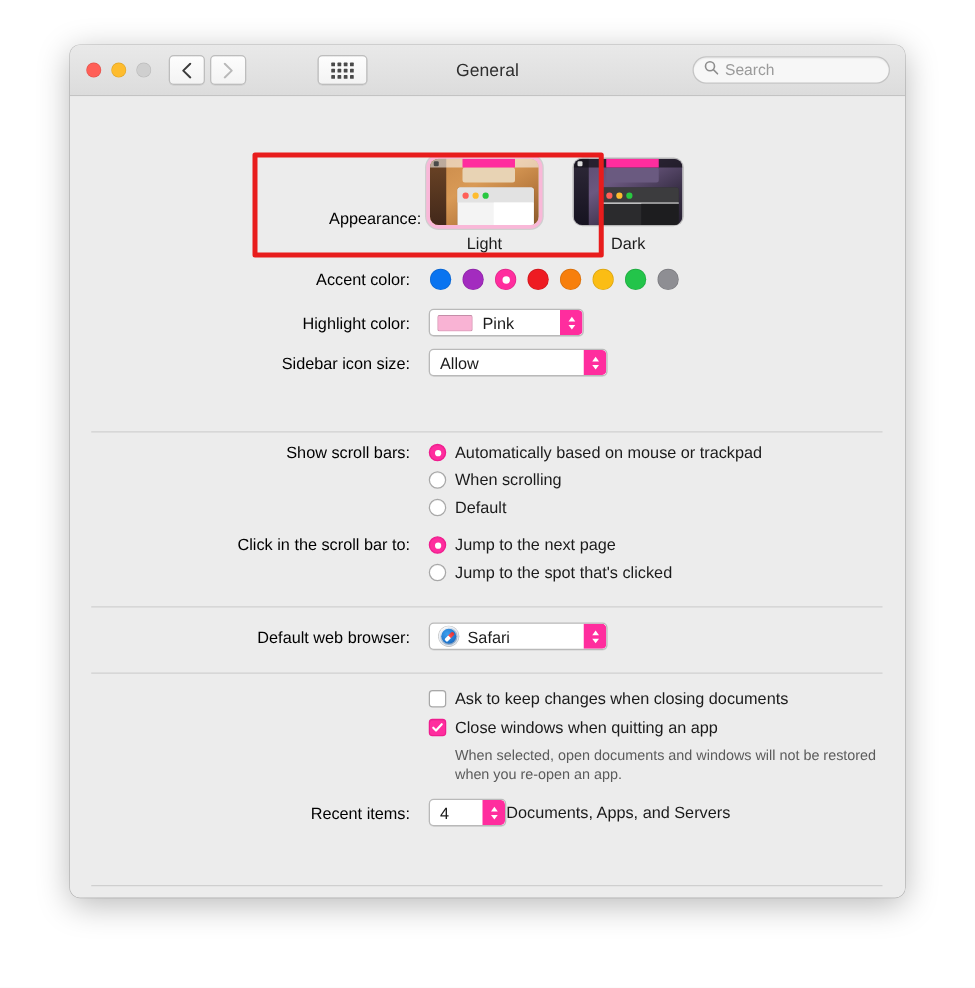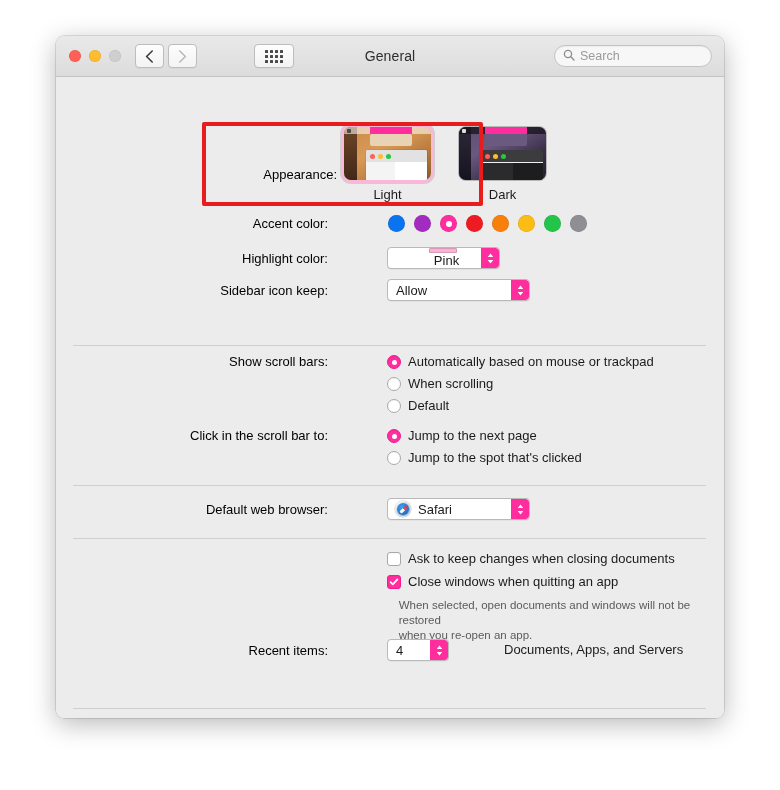--- a/index.html
+++ b/index.html
@@ -125,21 +125,21 @@
   .dk-menubar { position:absolute; left:0; right:0; top:0; height:7px; background:rgba(20,18,26,0.75); }
   .dk-menubar-hl { position:absolute; left:26px; width:42px; top:0; height:7px; background:#ff2d9e; }
   .dk-menubar-dot { position:absolute; left:3px; top:1.5px; width:4px; height:4px; background:#dddddd; border-radius:1px; }
   .dk-win1 { position:absolute; left:26px; top:7px; width:42px; height:12px; background:#6a5a80; border-radius:2px; }
   .dk-win2 { position:absolute; left:22px; top:23px; right:3px; height:30px; background:#2b2b2d; border-radius:2px 2px 0 0; }
   .dk-titlebar { position:absolute; left:0; right:0; top:0; height:12px; background:#3c3c3e; border-radius:2px 2px 0 0; }
   .dk-doc { position:absolute; right:0; bottom:0; width:30px; top:13px; background:#1d1d1f; }
   .dk-divline { position:absolute; left:0; right:0; top:12px; height:1px; background:#f0f0f0; }
 
   
-  .prow { position:absolute; left:0; width:100%; display:flex; align-items:center;gap:44px; }
+  .prow { position:absolute; left:0; width:100%; display:flex; align-items:center; }
   .prow .lbl { width:281px; padding-right:9px; }
 
   
   .swatches { display:flex; gap:9px; margin-left:7px; }
   .sw { width:17px; height:17px; border-radius:50%; box-shadow: inset 0 0 0 0.5px rgba(0,0,0,0.14); position:relative; }
   .sw.sel::after {
     content:""; position:absolute; left:50%; top:50%;
     width:6px; height:6px; margin:-3px 0 0 -3px;
     background:#fff; border-radius:50%;
   }
@@ -347,34 +347,34 @@
           <span class="sw" style="background:#ee1b22"></span>
           <span class="sw" style="background:#f77f0c"></span>
           <span class="sw" style="background:#fbbd14"></span>
           <span class="sw" style="background:#23c44a"></span>
           <span class="sw" style="background:#8e8e93"></span>
         </div>
       </div>
 
       <div class="prow" style="top:170px;">
         <div class="rowlabel lbl">Highlight color:</div>
-        <div class="popup" style="width:113px; margin-left:6px;flex-direction:column;">
+        <div class="popup" style="width:124px; margin-left:6px;">
           <span class="colorchip" style="background:#f9b3d4"></span>
           <span>Pink</span>
           <span class="arrows">
             <svg width="9" height="13" viewBox="0 0 9 13">
                 <path d="M4.5 1.4L7.2 5.1H1.8z" fill="#fff"></path>
                 <path d="M4.5 11.6L1.8 7.9h5.4z" fill="#fff"></path>
               </svg>
           </span>
         </div>
       </div>
 
       <div class="prow" style="top:202px;">
-        <div class="rowlabel lbl">Sidebar icon keep:</div>
+        <div class="rowlabel lbl">Sidebar icon size:</div>
         <div class="popup" style="width:143px; margin-left:6px; padding-left:8px;">
           <span>Allow</span>
           <span class="arrows">
             <svg width="9" height="13" viewBox="0 0 9 13">
                 <path d="M4.5 1.4L7.2 5.1H1.8z" fill="#fff"></path>
                 <path d="M4.5 11.6L1.8 7.9h5.4z" fill="#fff"></path>
               </svg>
           </span>
         </div>
       </div>
@@ -467,21 +467,21 @@
         <div class="rowlabel lbl">Recent items:</div>
         <div class="stepper" style="margin-left:6px;">
           <span>4</span>
           <span class="arrows">
             <svg width="9" height="13" viewBox="0 0 9 13">
                 <path d="M4.5 1.4L7.2 5.1H1.8z" fill="#fff"></path>
                 <path d="M4.5 11.6L1.8 7.9h5.4z" fill="#fff"></path>
               </svg>
           </span>
         </div>
-        <span class="cbtext" style="margin-left:11px;">Documents, Apps, and Servers</span>
+        <span class="cbtext" style="">Documents, Apps, and Servers</span>
       </div>
 
 
       <div class="hsep" style="top:631px;"></div>
 
     </div>
   </div>
 </div>
 
 </body></html>

